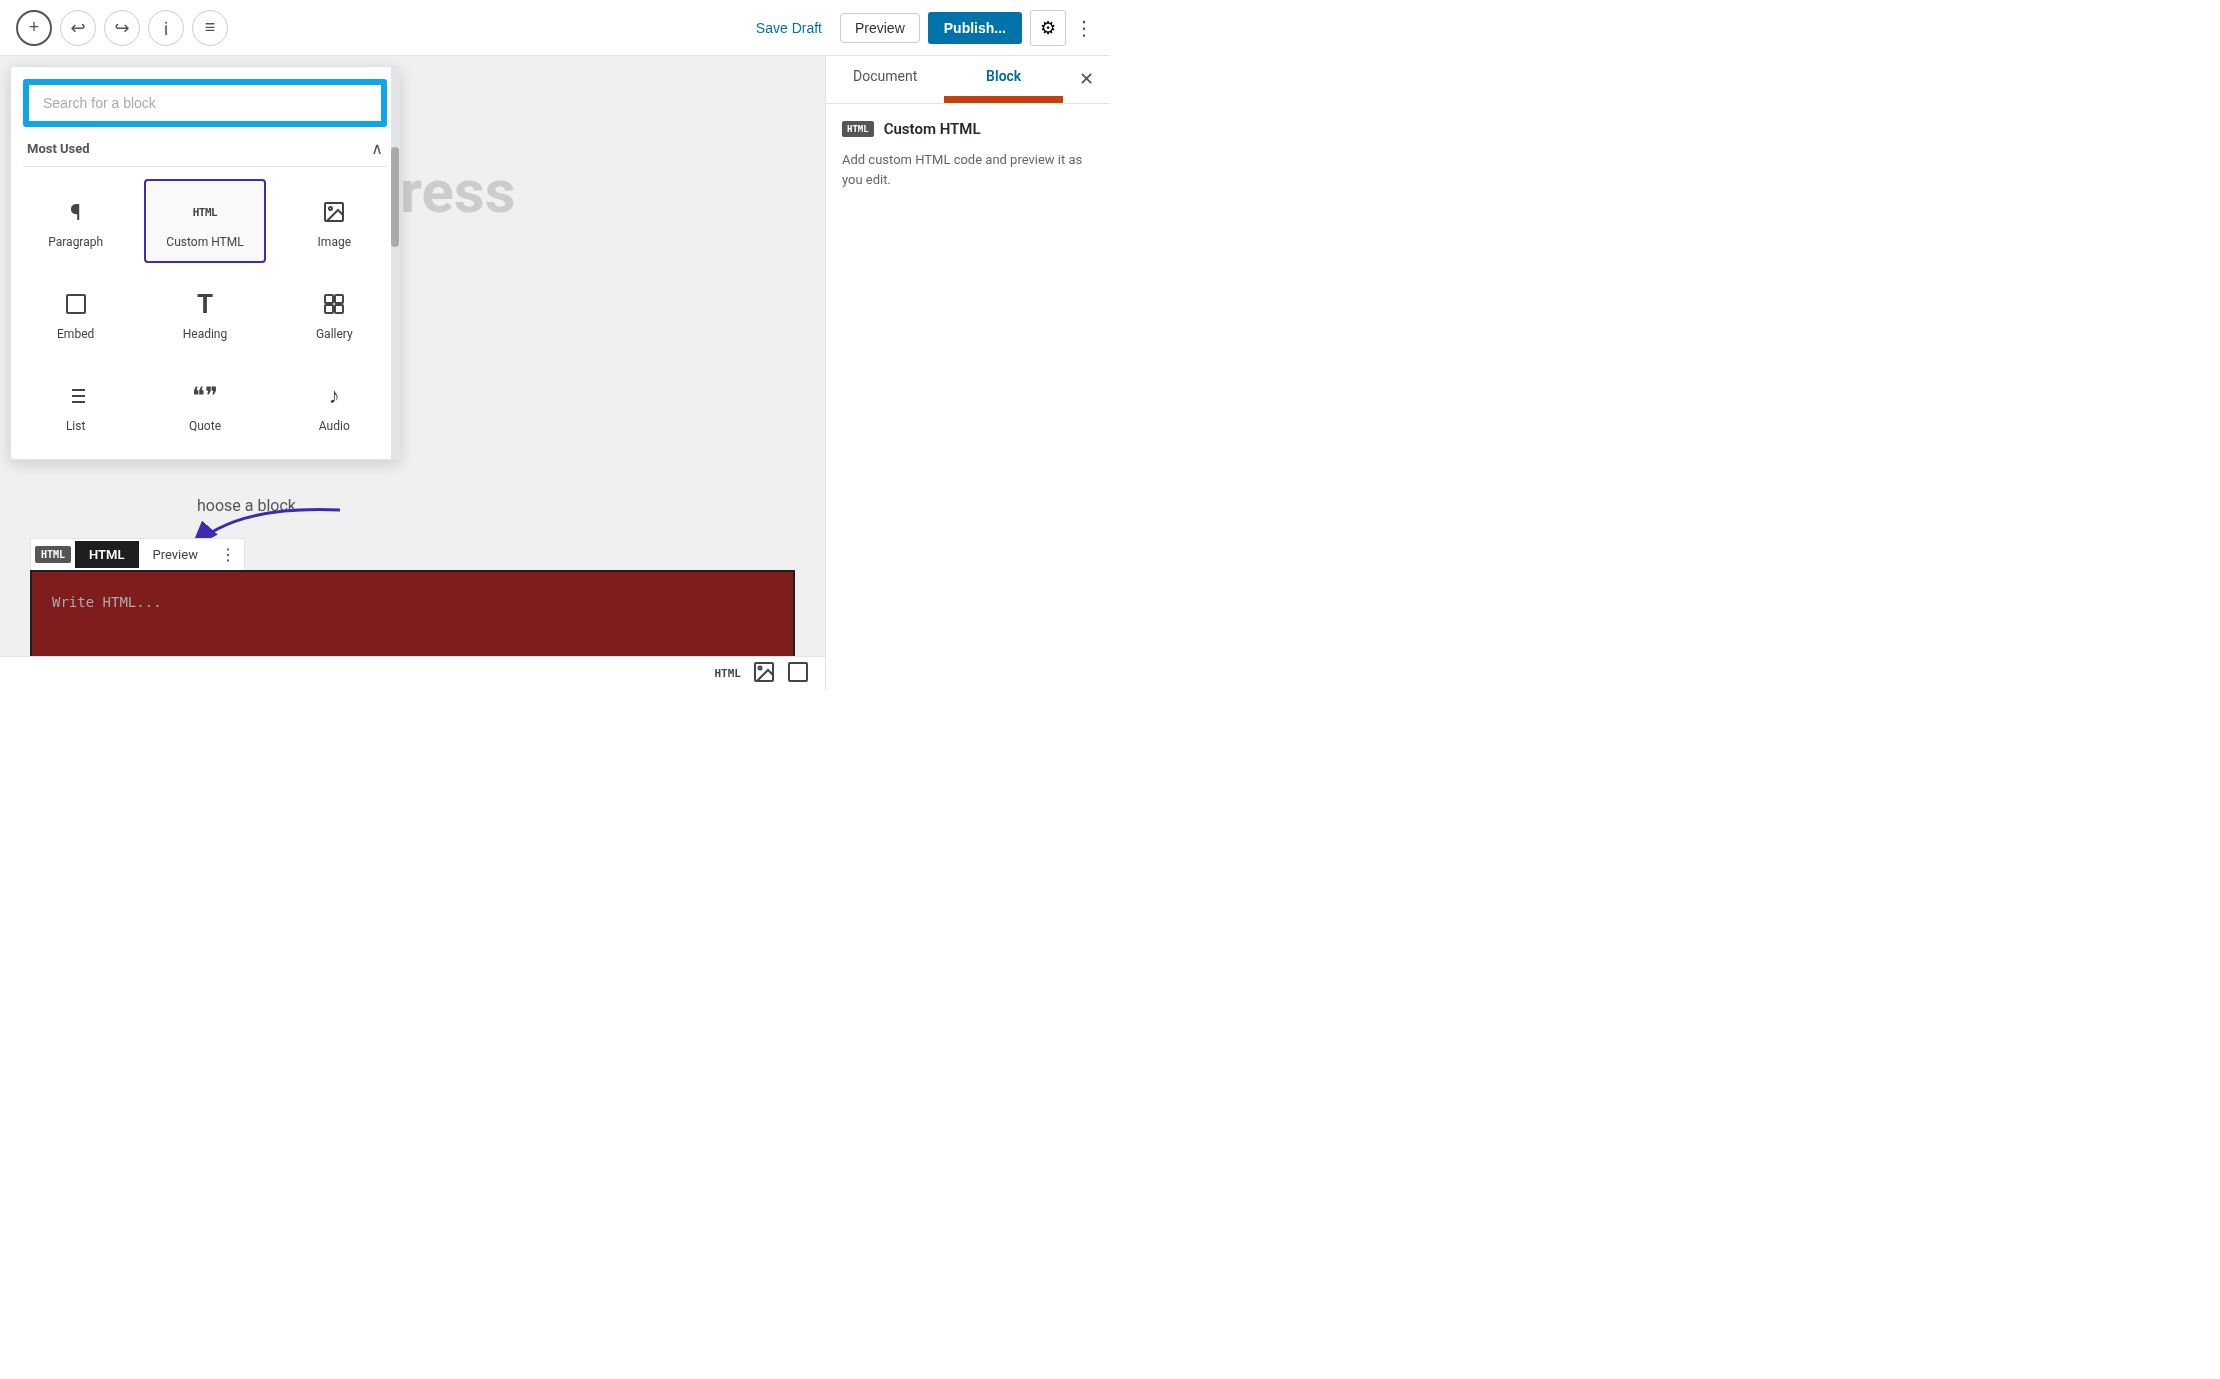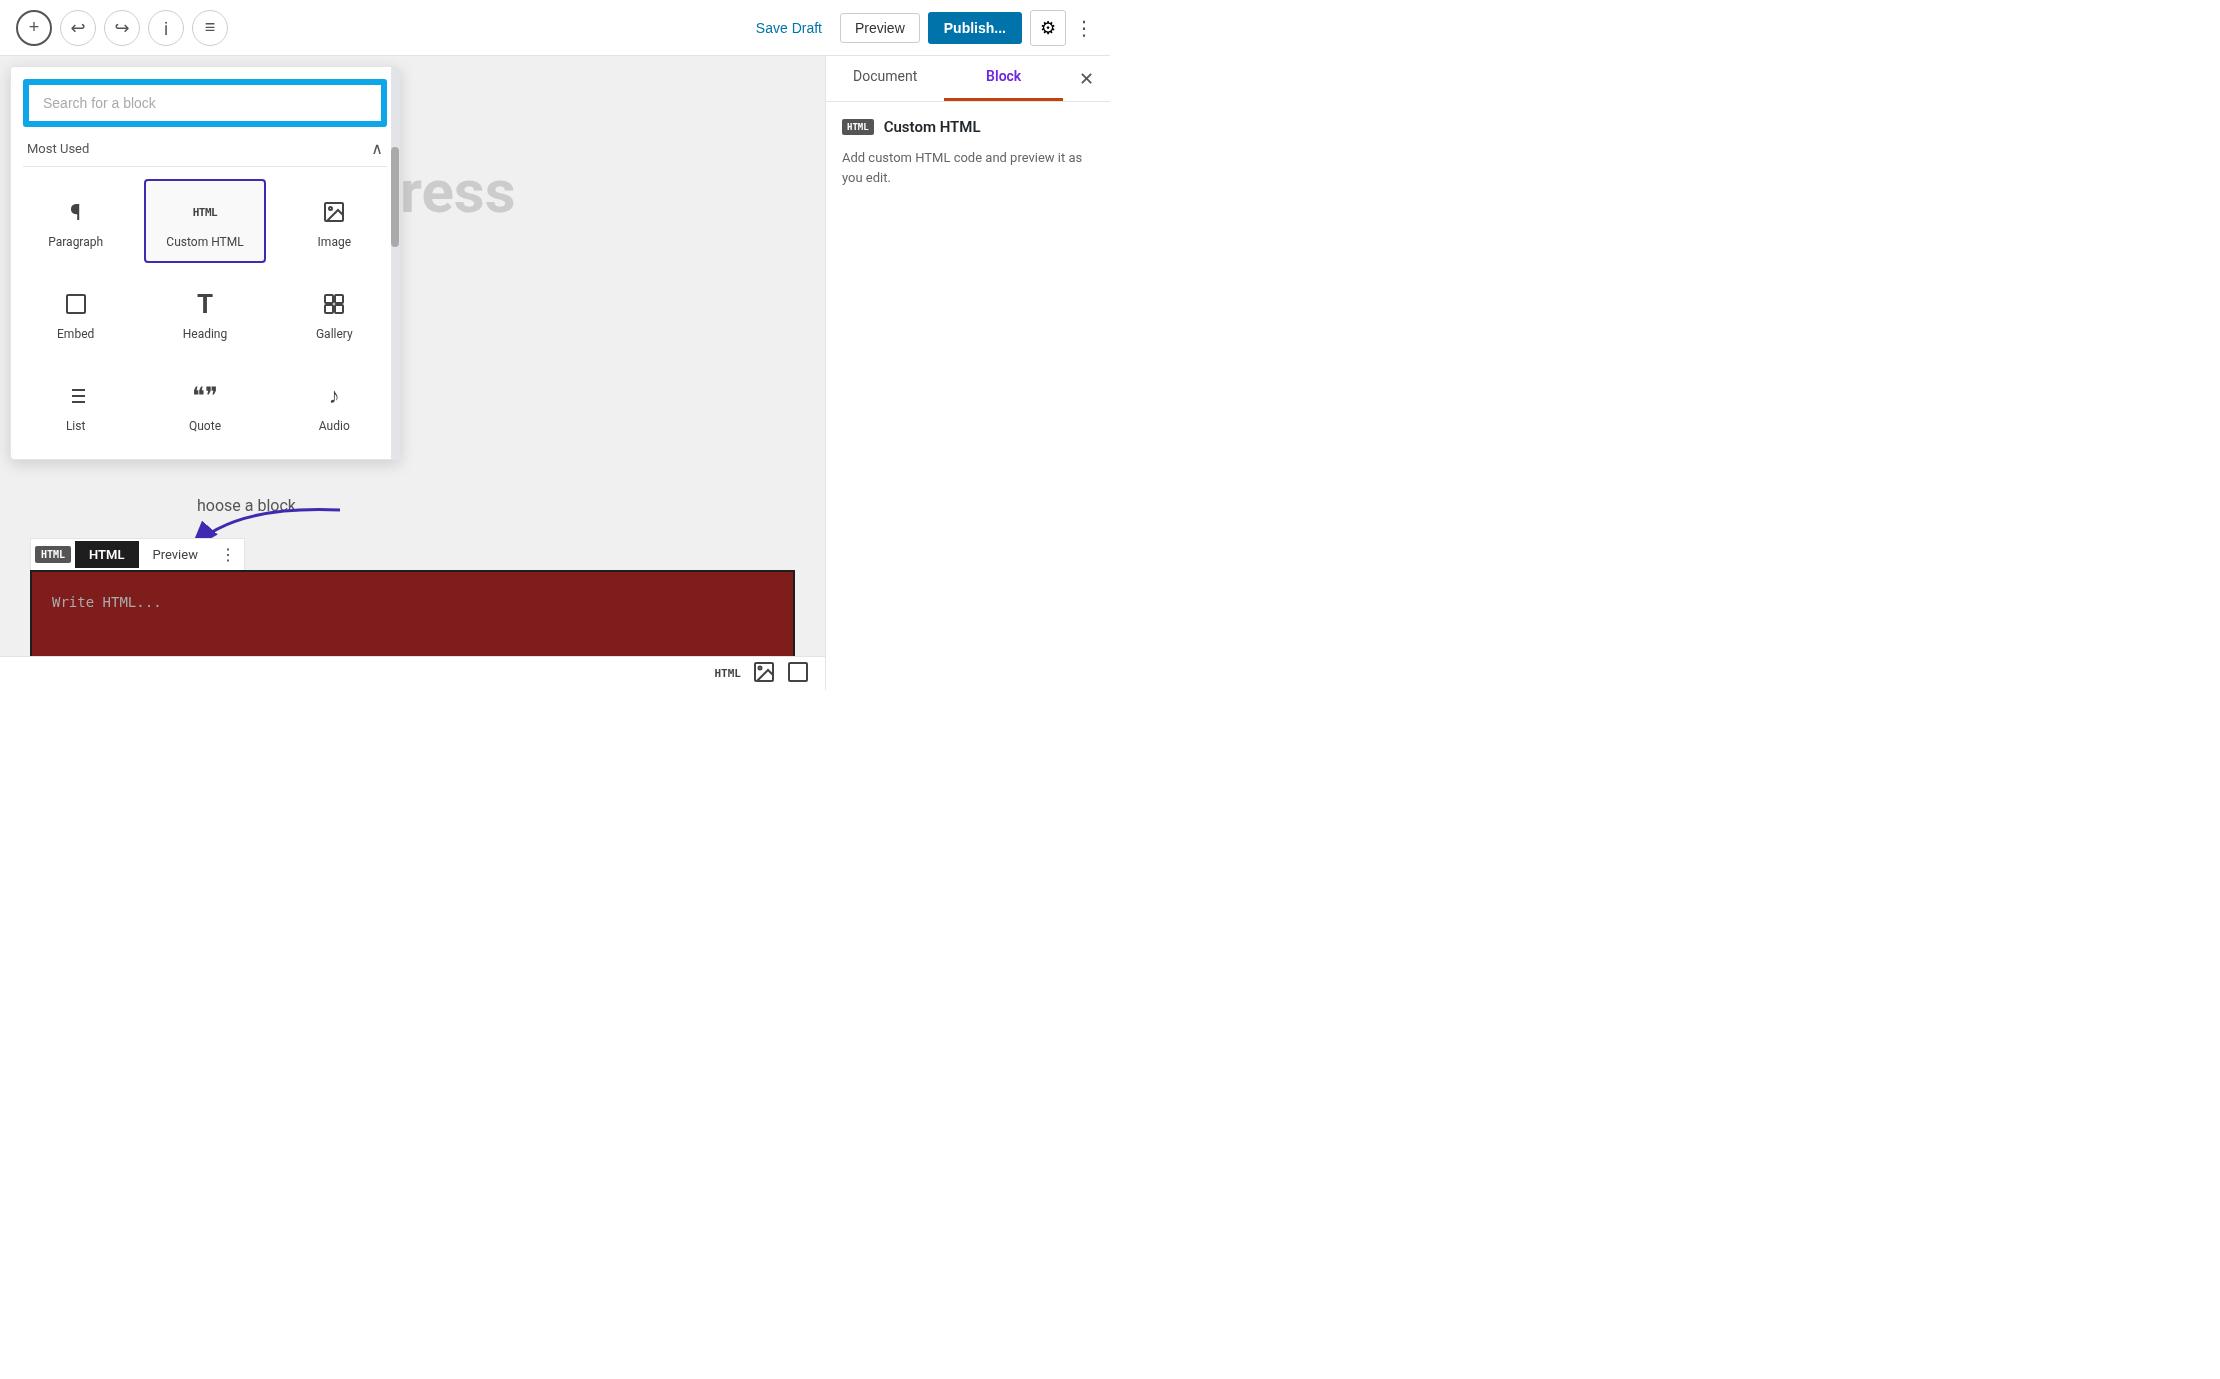--- a/index.html
+++ b/index.html
@@ -138,21 +138,21 @@
     .search-input::placeholder { color: #aaa; }
 
     .section-header {
       display: flex;
       align-items: center;
       justify-content: space-between;
       padding: 12px 16px 8px;
     }
     .section-title {
       font-size: 13px;
-      font-weight: 400;
+      font-weight: 700;
       color: #555;
       text-align: right;
     }
     .collapse-icon {
       font-size: 16px;
       color: #555;
       cursor: pointer;
     }
 
     .divider {
@@ -332,22 +332,22 @@
     }
     .panel-tab {
       flex: 1;
       padding: 12px 0;
       text-align: center;
       font-size: 14px;
       cursor: pointer;
       color: #555;
     }
     .panel-tab.active {
-      color: #6d28d9;
-      border-bottom: 3px solid #c2410c;
+      color: #0369a1;
+      border-bottom: 7px solid #c2410c;
       font-weight: 600;
     }
     .panel-close {
       padding: 12px 16px;
       cursor: pointer;
       font-size: 18px;
       color: #555;
     }
     .panel-content {
       padding: 16px;

